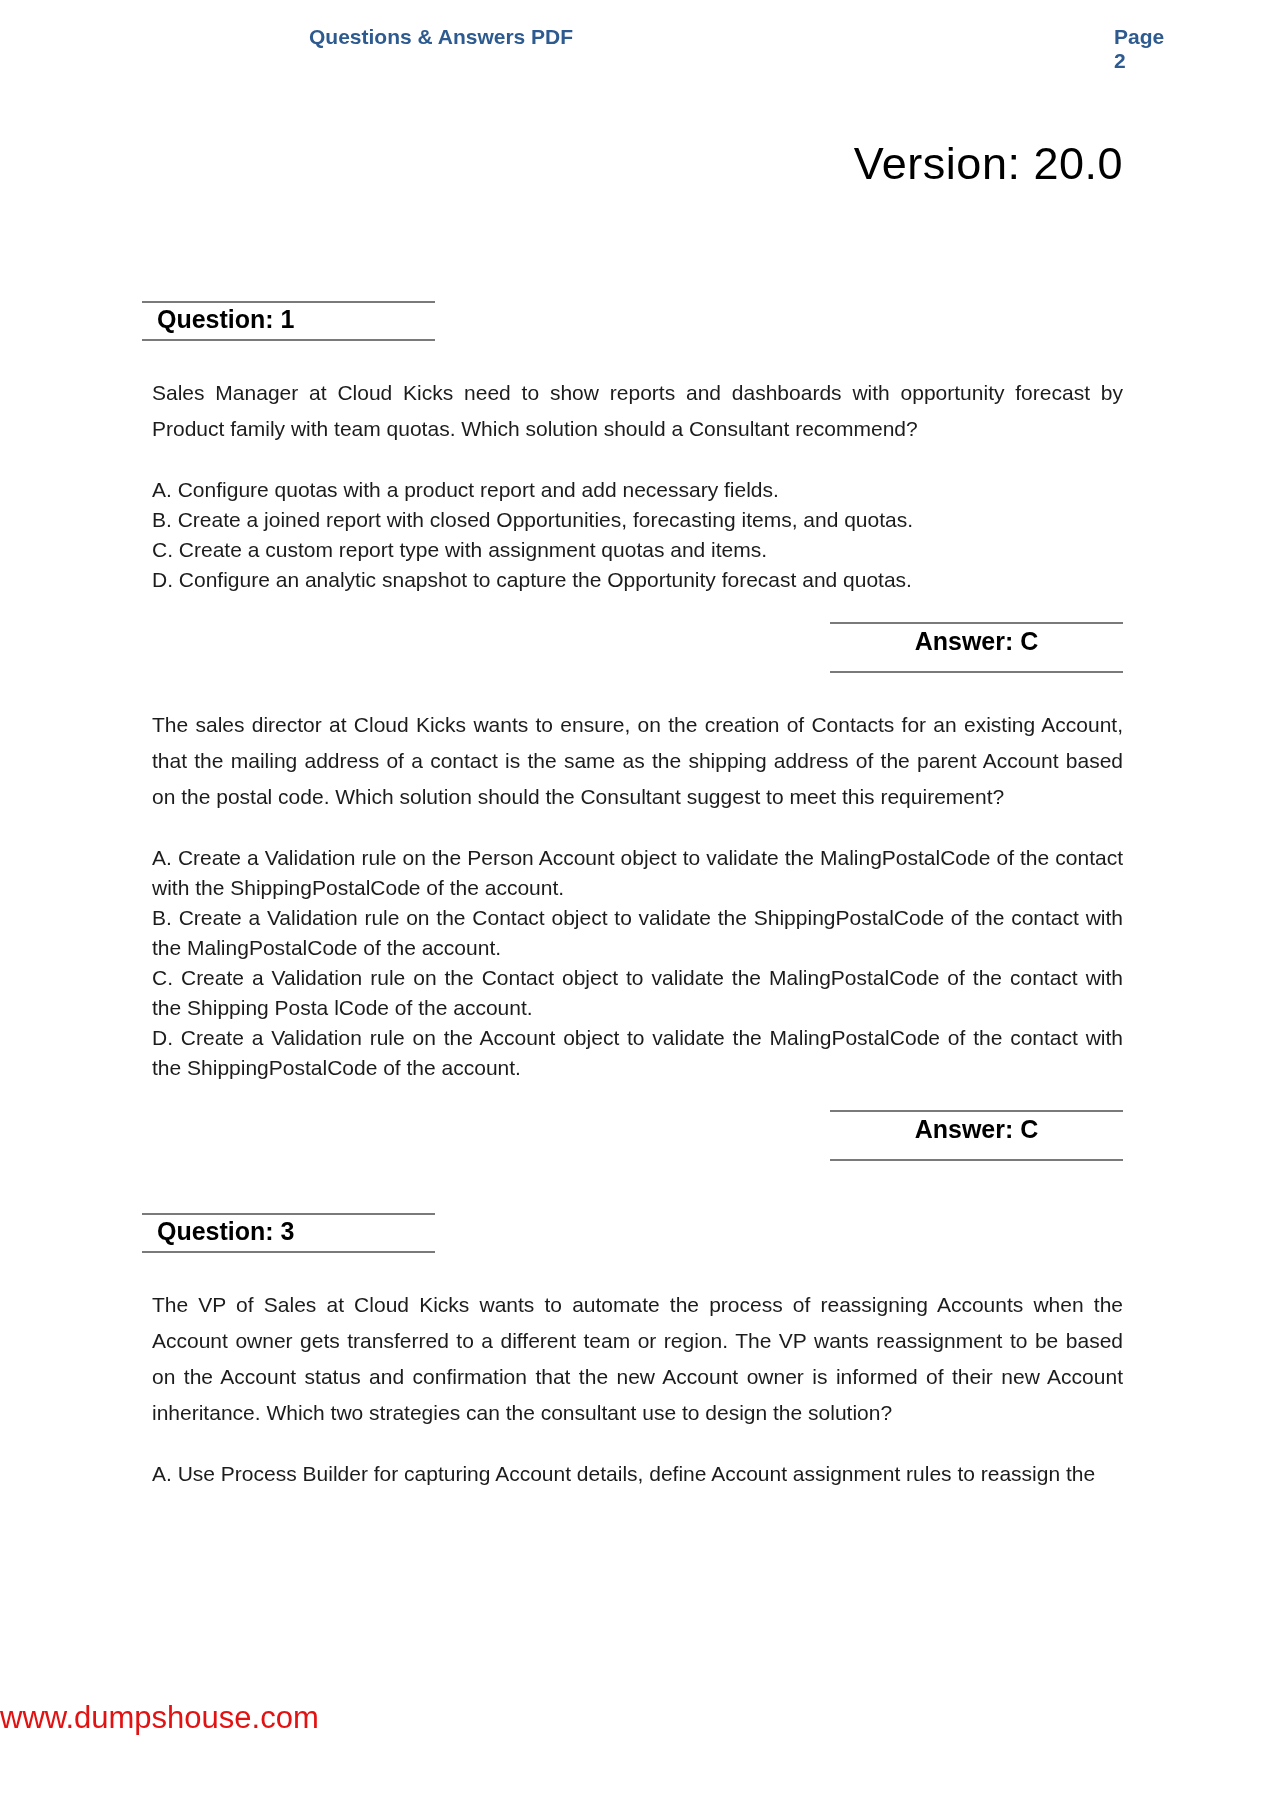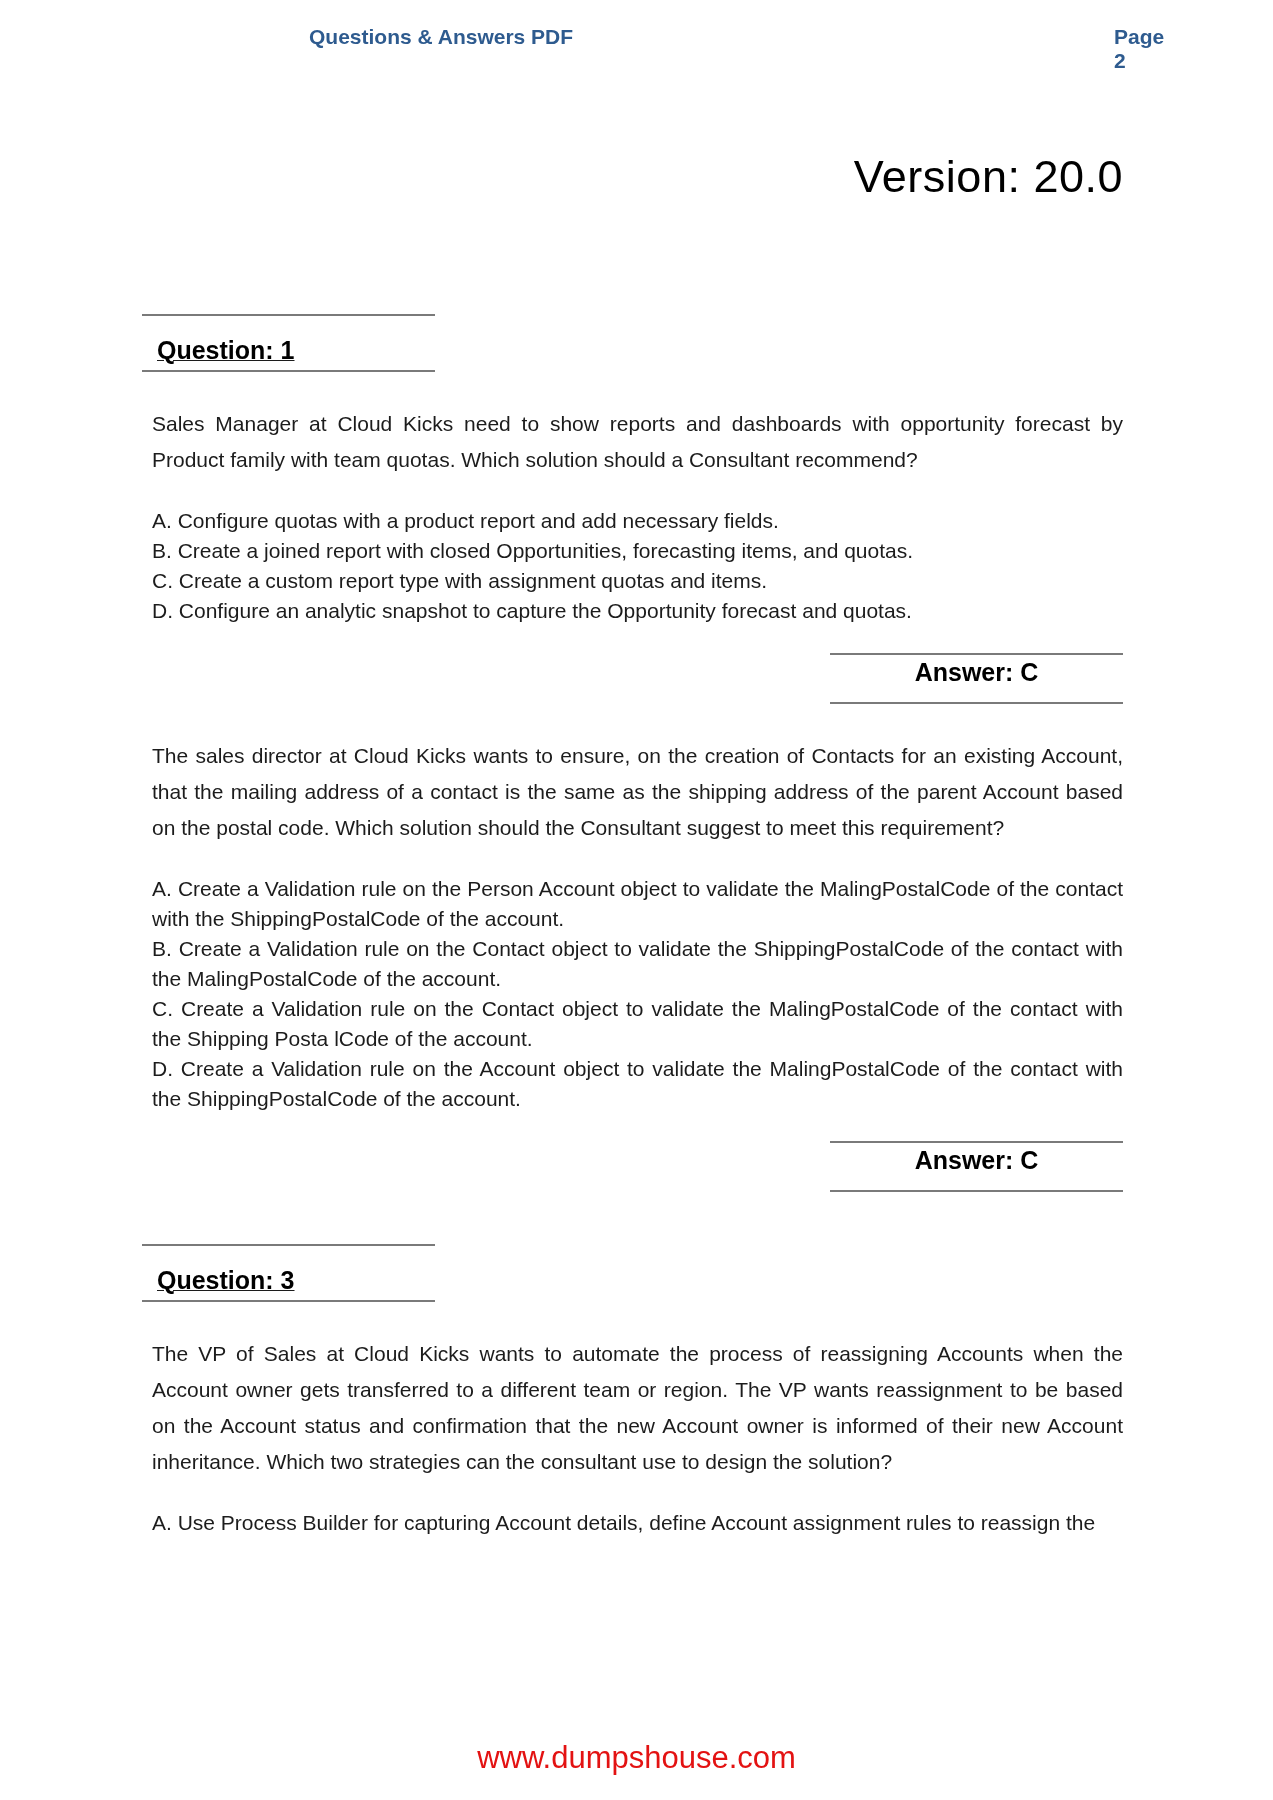--- a/index.html
+++ b/index.html
@@ -10,21 +10,21 @@
     margin: 0 auto;
     background: #ffffff;
     box-sizing: border-box;
     padding: 0 150px 0 152px;
     font-family: "Liberation Sans", sans-serif;
     color: #1c1c1c;
     overflow: hidden;
   }
   .pdf-header {
     position: relative;
-    padding-top: 22px;
+    padding-top: 9px;
     height: 28px;
     font-size: 21px;
     font-weight: bold;
     color: #2e5b8f;
   }
   .pdf-header .h-left { position: absolute; left: 157px; top: 25px; }
   .pdf-header .h-right { position: absolute; left: 920px; top: 25px; margin-left: 42px; }
   .doc-title {
     margin-top: 98px;
     text-align: right;
@@ -33,23 +33,22 @@
     font-weight: normal;
     color: #000000;
     letter-spacing: 0.5px;
   }
   .question { margin: 0; }
   .q-heading {
     margin: 52px 0 0 -10px;
     width: 278px;
     border-top: 2px solid #7a7a7a;
     border-bottom: 2px solid #7a7a7a;
-    padding: 20px 0 5px 15px;
+    padding: 2px 0 5px 15px;
     box-sizing: content-box;
-    text-decoration: underline;
   }
   .question:first-of-type .q-heading { margin-top: 108px; }
   .q-label {
     font-size: 25px;
     font-weight: bold;
     color: #000000;
   }
   .q-body {
     margin: 34px 0 0 0;
     font-size: 21px;
@@ -77,22 +76,21 @@
   }
   .answer-label {
     font-size: 25px;
     font-weight: bold;
     color: #000000;
   }
   .page-footer {
     position: absolute;
     left: 0;
     right: 0;
-    top: 1740px;
-    text-align: center;
+    top: 1700px;
   }
   .footer-link {
     font-size: 31px;
     color: #e31212;
     text-decoration: none;
   }
 </style>
 </head>
 <body>
 

